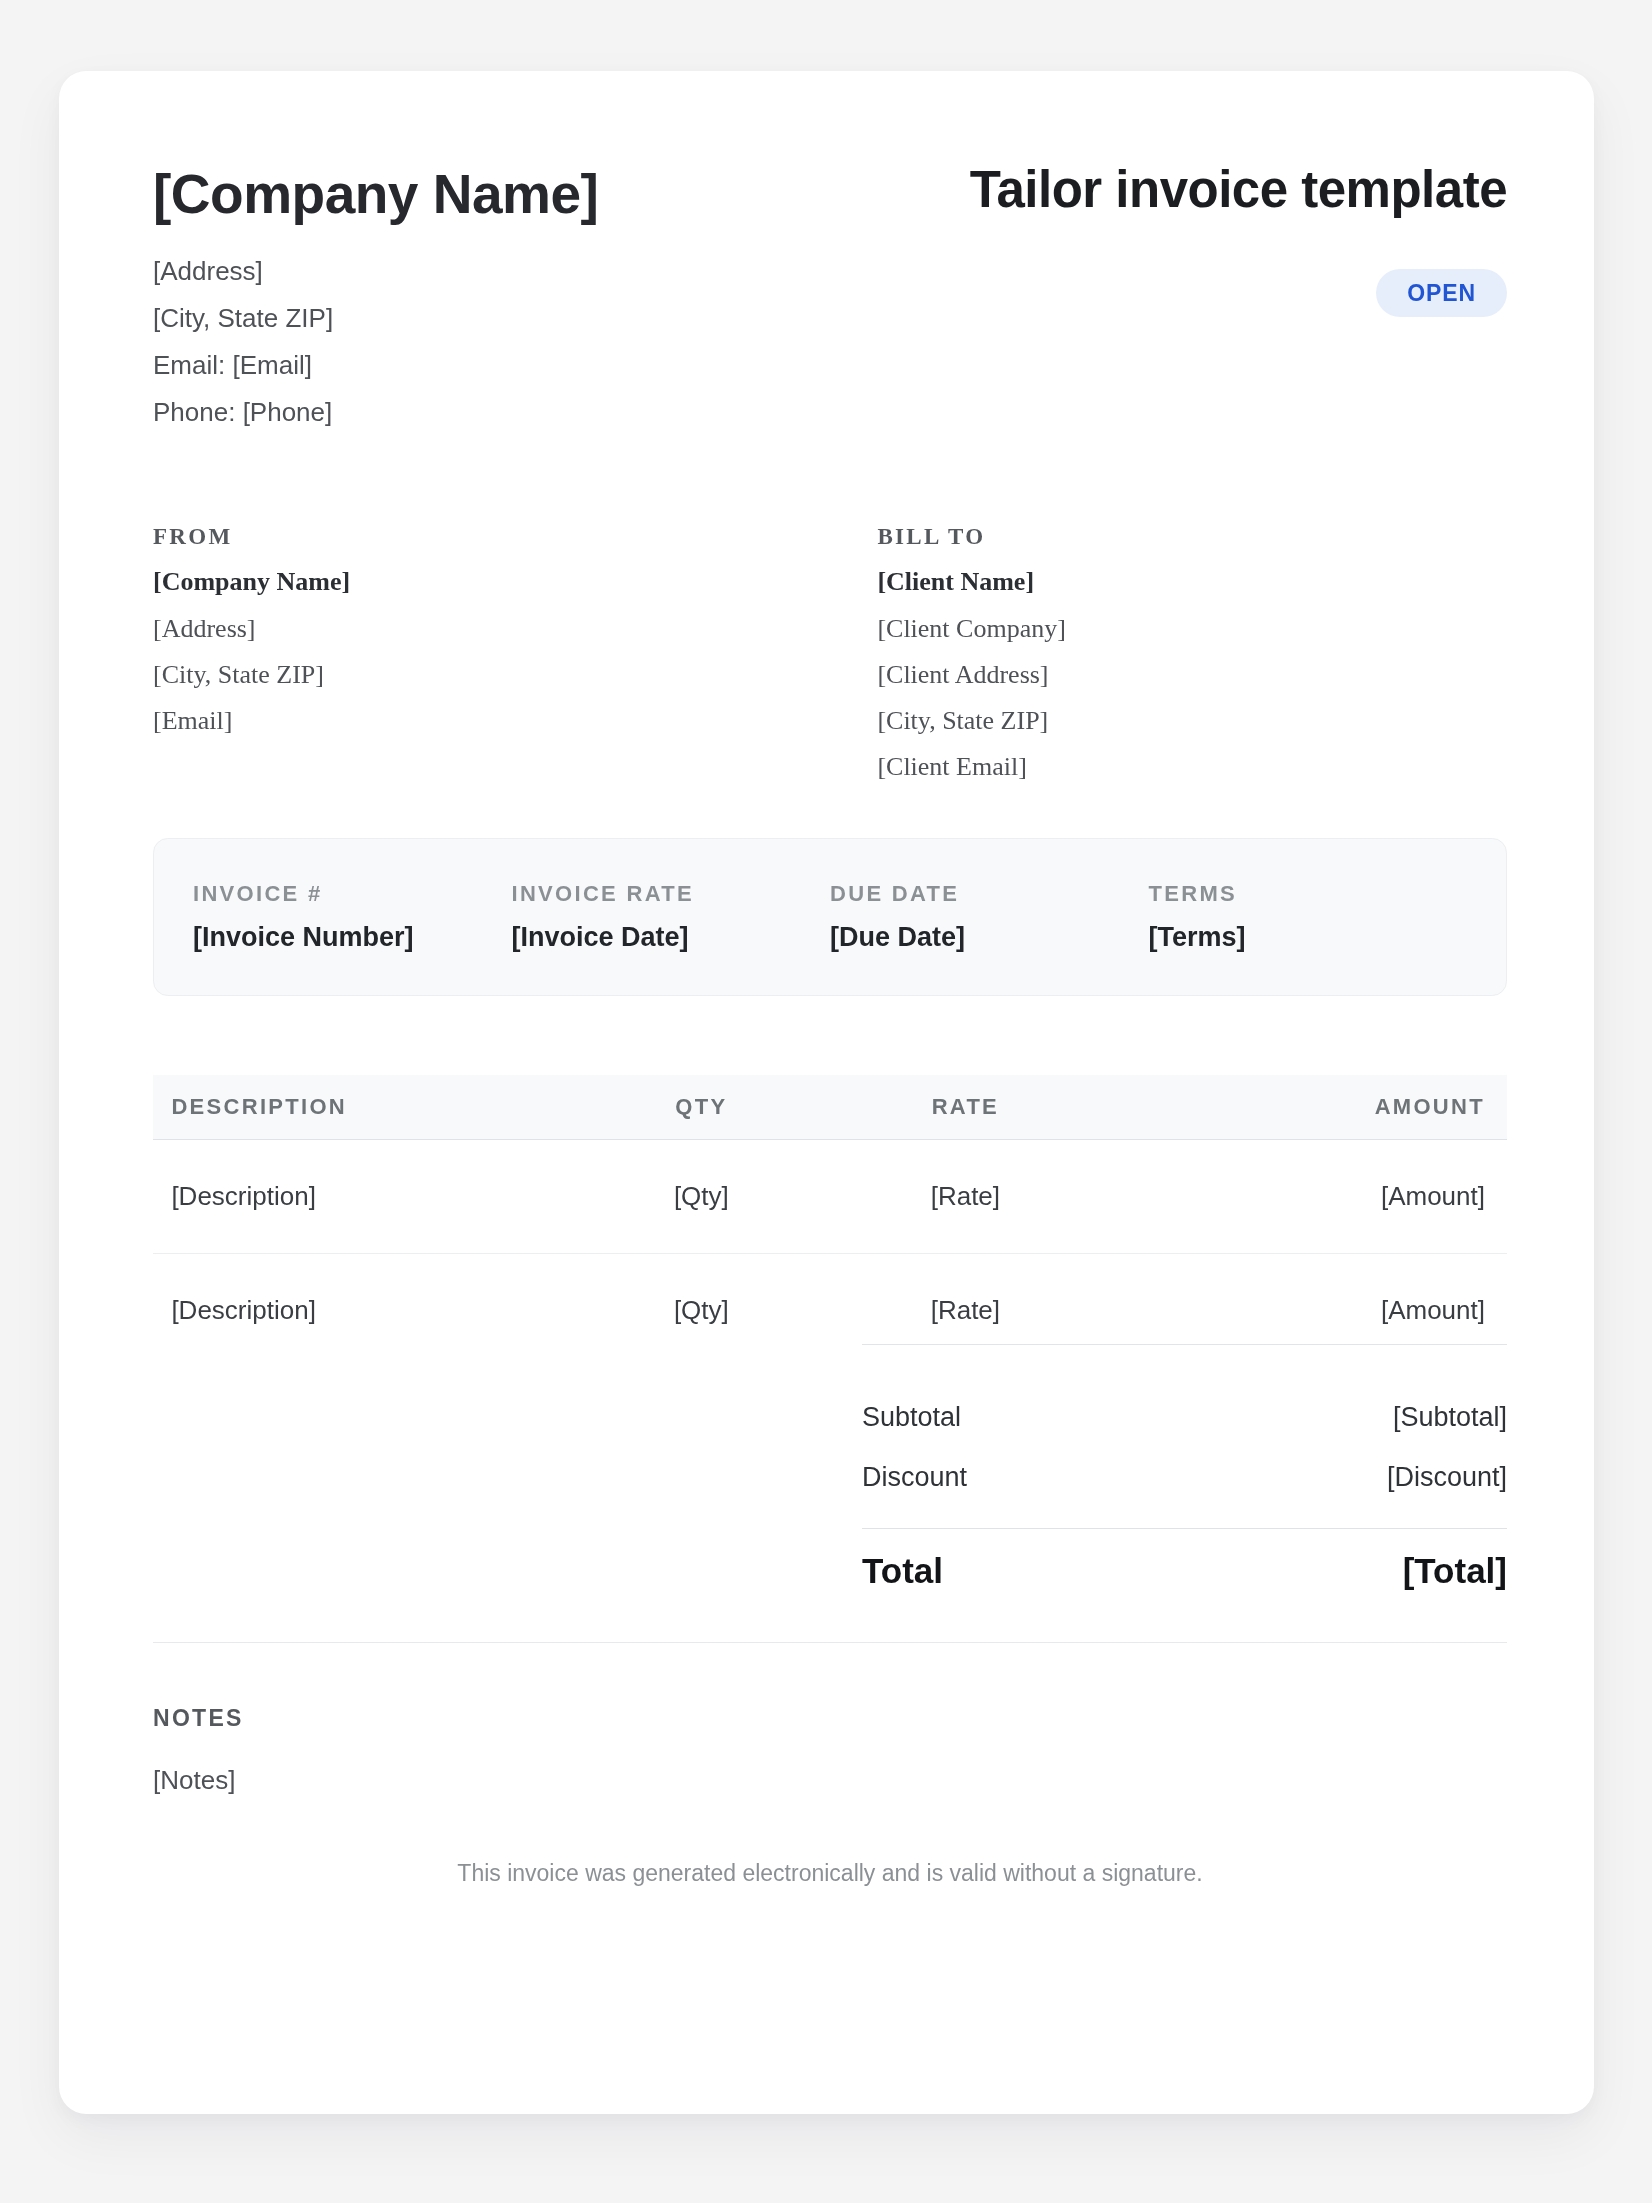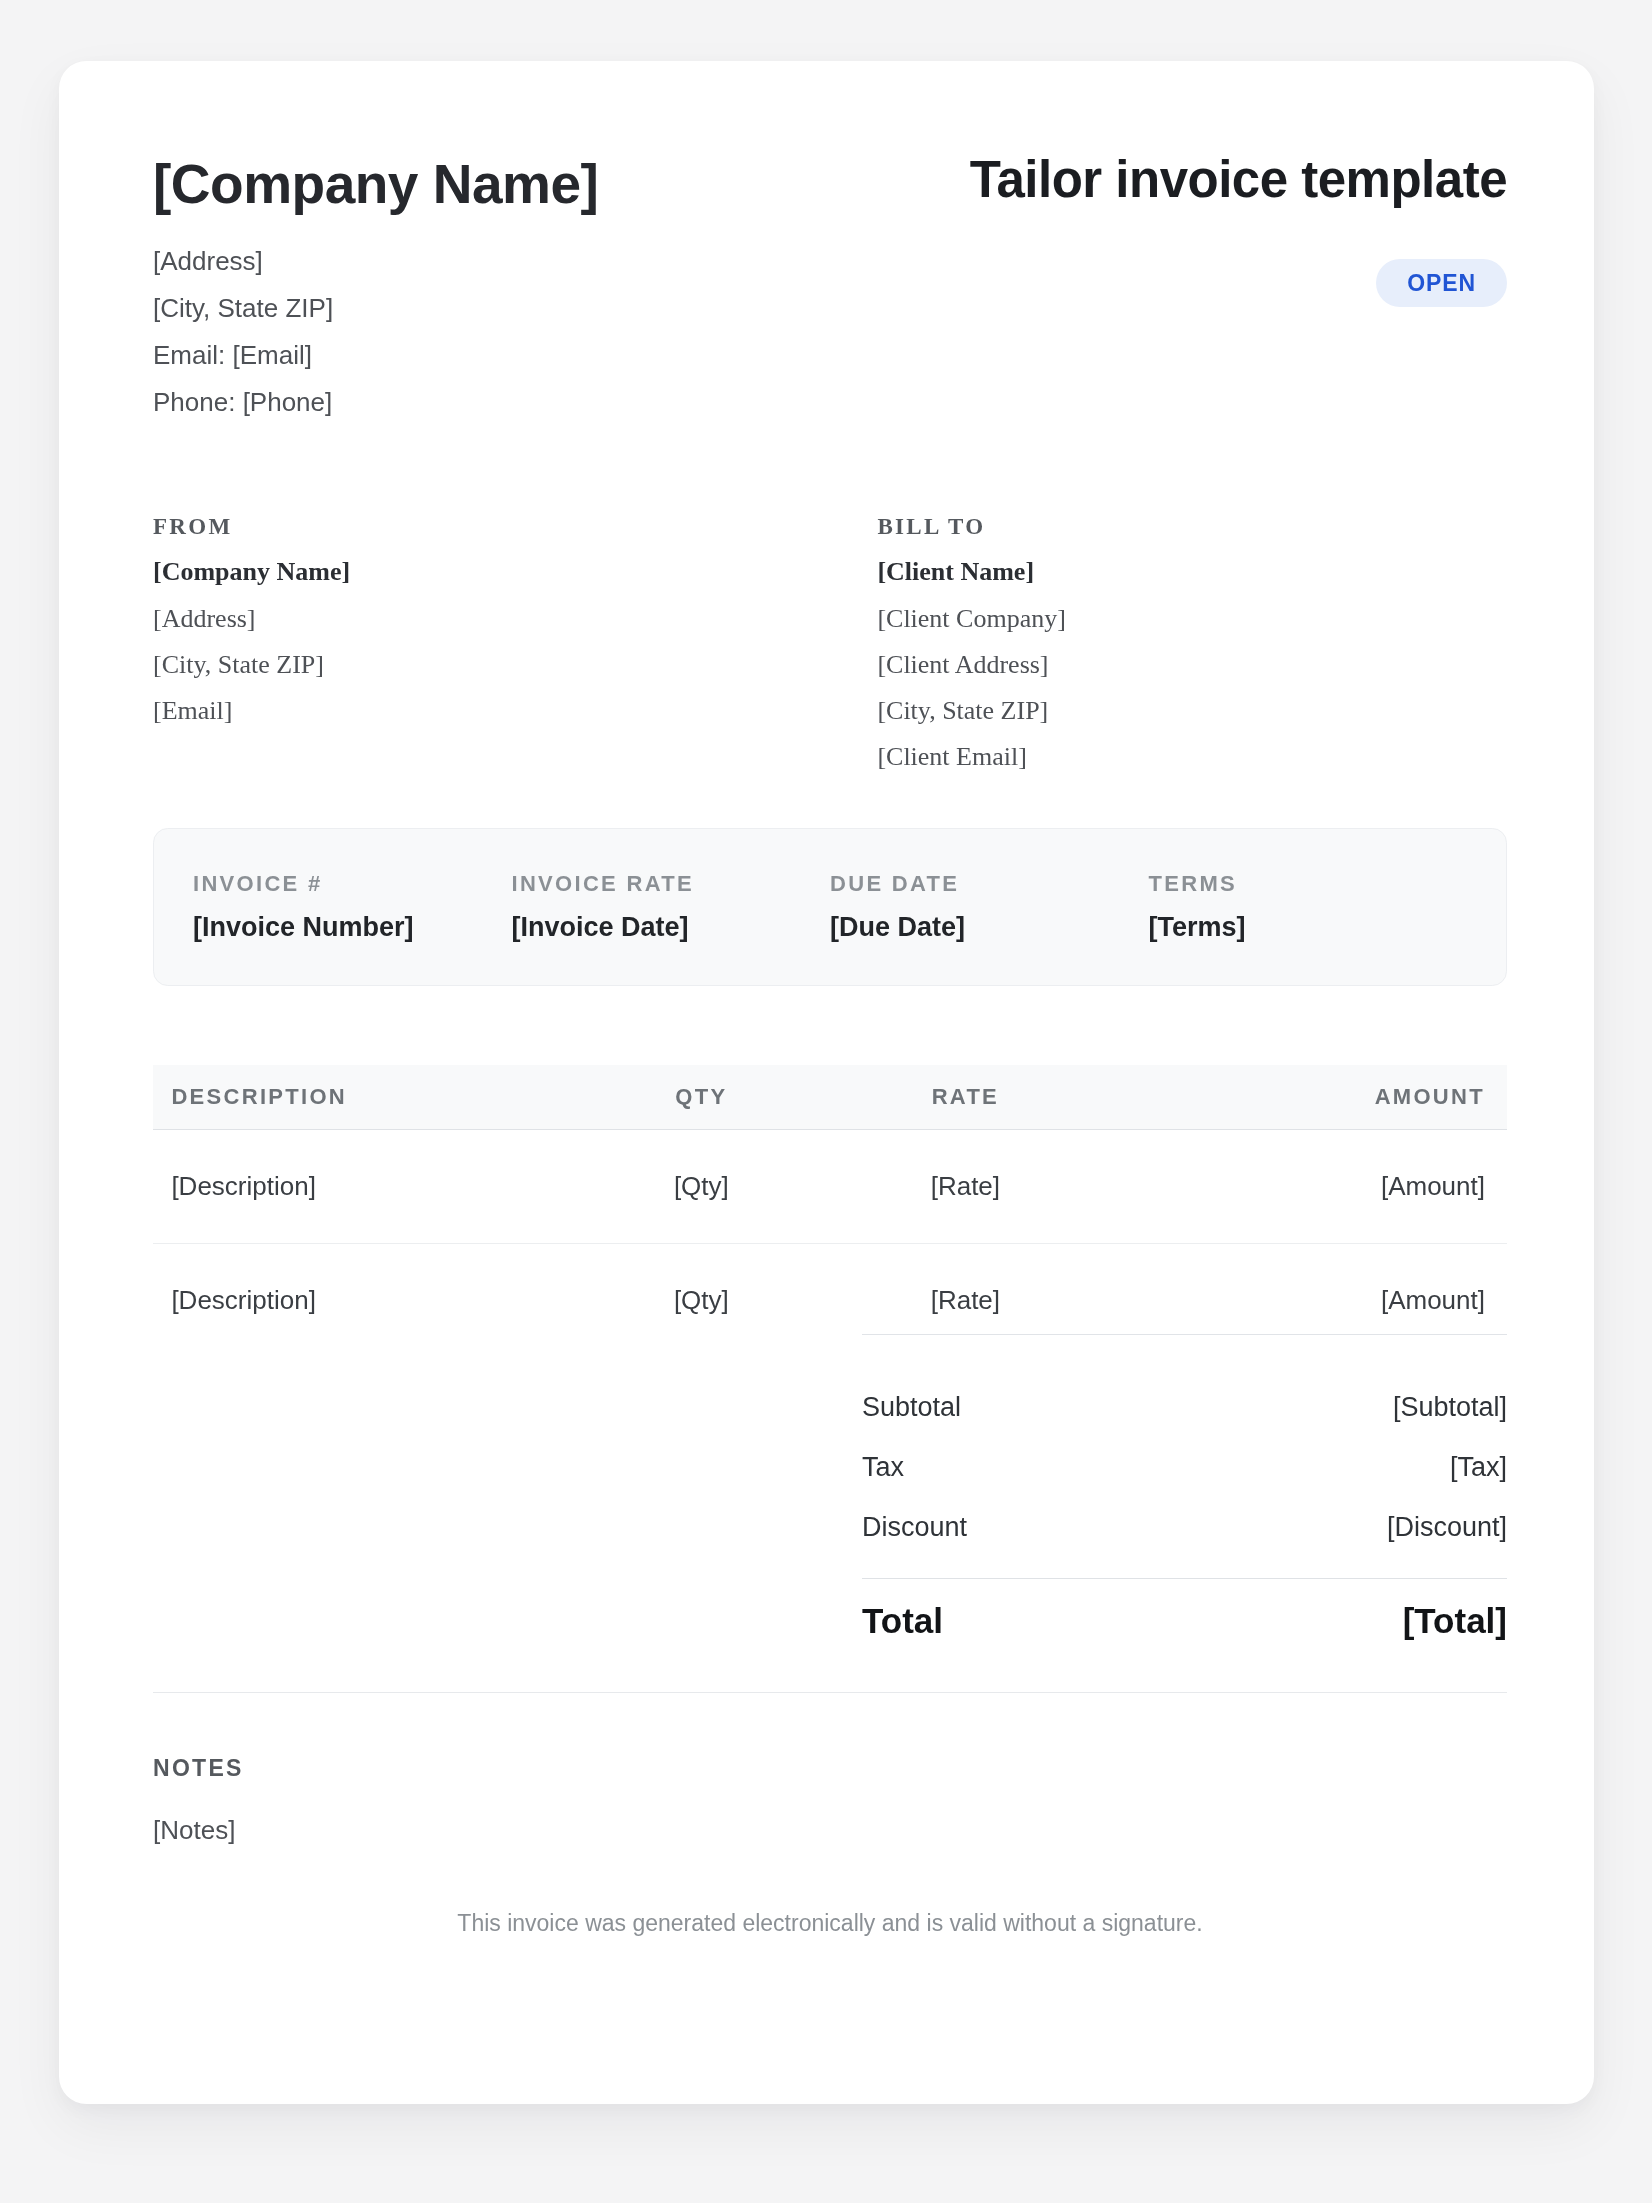--- a/index.html
+++ b/index.html
@@ -10,21 +10,21 @@
   }
   *{box-sizing:border-box;}
   html,body{margin:0;padding:0;}
   body{
     width:1653px;height:2204px;
     background:var(--page-bg);
     font-family:"Liberation Sans","DejaVu Sans",sans-serif;
     color:#2b2e33;
   }
   .card{
-    position:absolute;left:59px;top:61px;
+    position:absolute;left:59px;top:71px;
     width:1535px;height:2043px;
     background:#ffffff;
     border-radius:27.5px;
     box-shadow:0 22px 55px rgba(20,24,33,.055), 0 5.5px 16.5px rgba(20,24,33,.035);
     padding:92px 87px 0 94px;
   }
 
   
   .top{display:flex;justify-content:space-between;align-items:flex-start;}
   .company-name{
@@ -173,24 +173,20 @@
       <div class="cell-amount">[Amount]</div>
     </div>
   </section>
 
   <section class="totals">
     <div class="t-row">
       <span>Subtotal</span>
       <span>[Subtotal]</span>
     </div>
     <div class="t-row">
-      <span>Tax</span>
-      <span>[Tax]</span>
-    </div>
-    <div class="t-row">
       <span>Discount</span>
       <span>[Discount]</span>
     </div>
     <div class="t-total">
       <span>Total</span>
       <span>[Total]</span>
     </div>
   </section>
 
   <hr class="section-divider">

